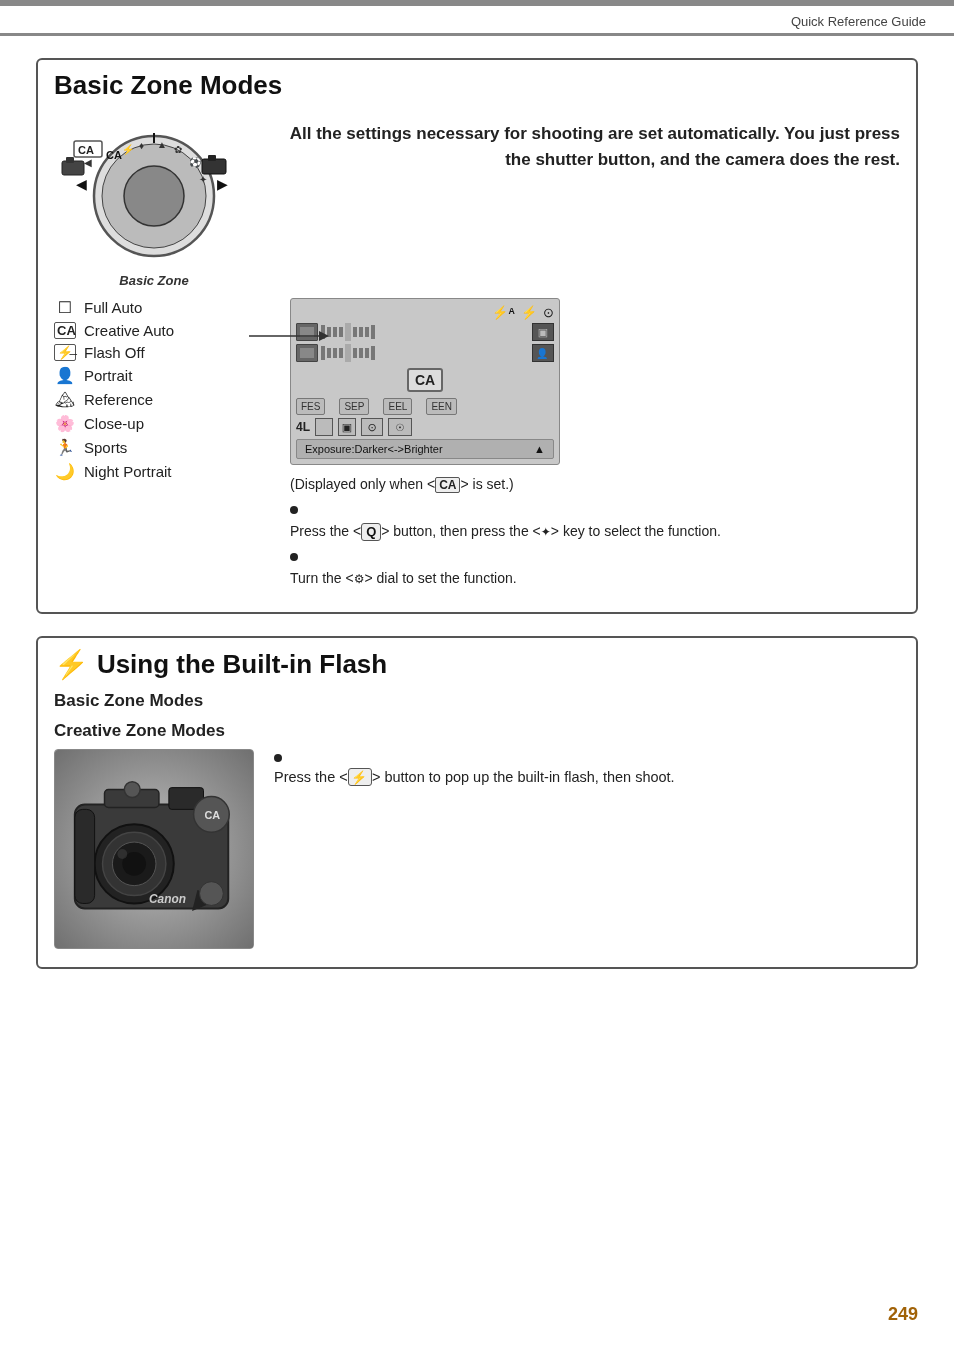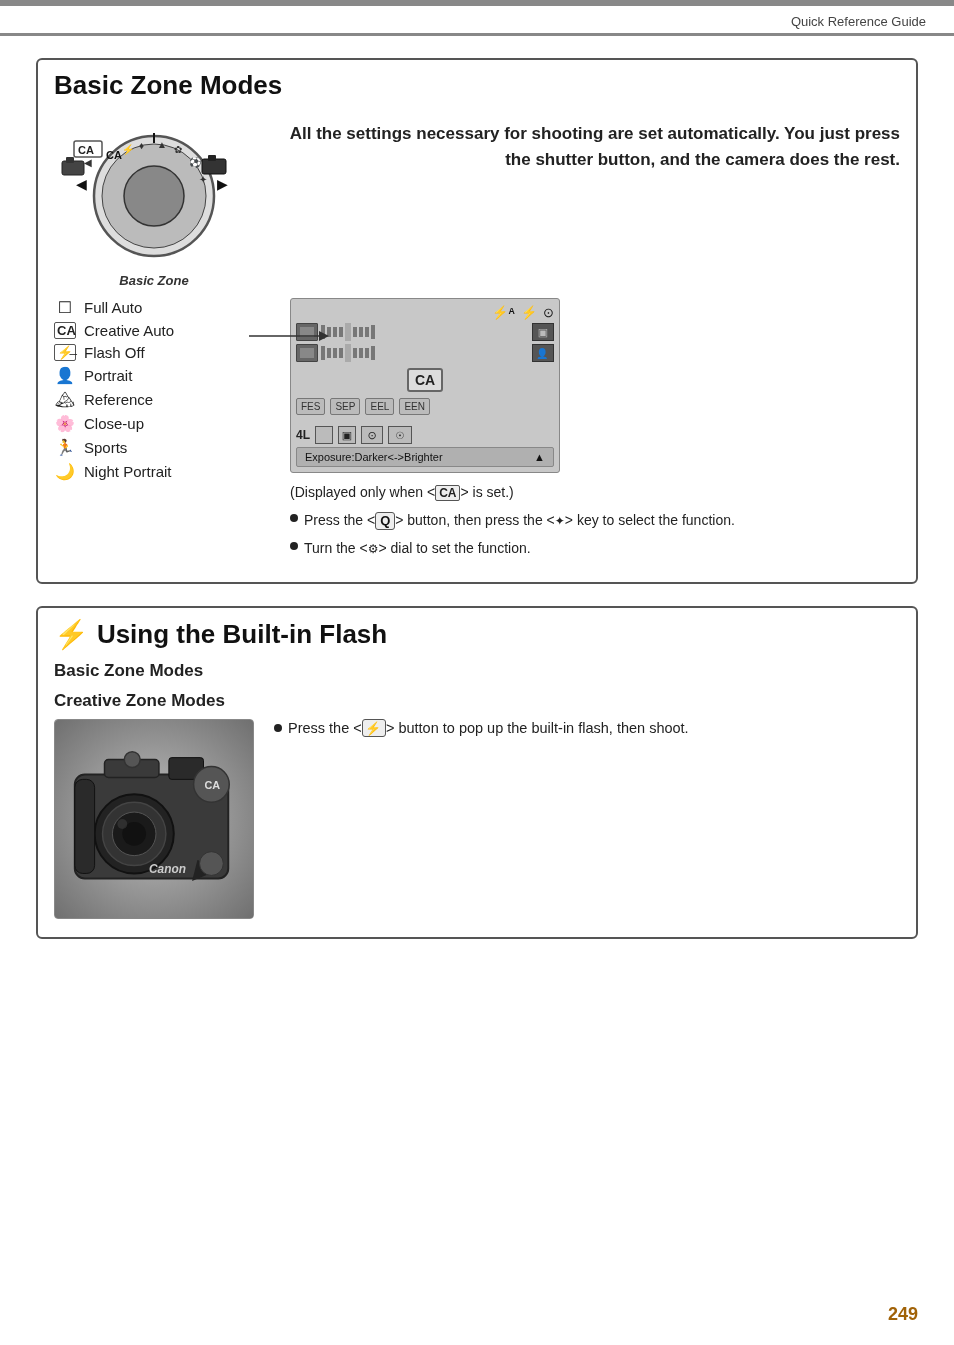--- a/index.html
+++ b/index.html
@@ -170,22 +170,22 @@
       border-radius: 3px;
       padding: 2px 6px;
       font-size: 14px;
       font-weight: bold;
       margin: 3px auto;
       display: inline-block;
     }
 
     .screen-buttons-row {
       display: flex;
-      gap: 5px;
-      margin-bottom: 11px;
+      gap: 14px;
+      margin-bottom: 3px;
     }
 
     .screen-btn {
       background: #bbb;
       border: 1px solid #777;
       border-radius: 2px;
       font-size: 10px;
       padding: 2px 4px;
       color: #333;
     }
@@ -231,20 +231,21 @@
 
     .screen-notes p {
       margin-bottom: 4px;
     }
 
     .bullet-item {
       display: flex;
       align-items: flex-start;
       gap: 6px;
       margin-bottom: 4px;
+      flex-direction: column;
     }
 
     .bullet-dot {
       width: 8px;
       height: 8px;
       border-radius: 50%;
       background: #222;
       flex-shrink: 0;
       margin-top: 5px;
     }

